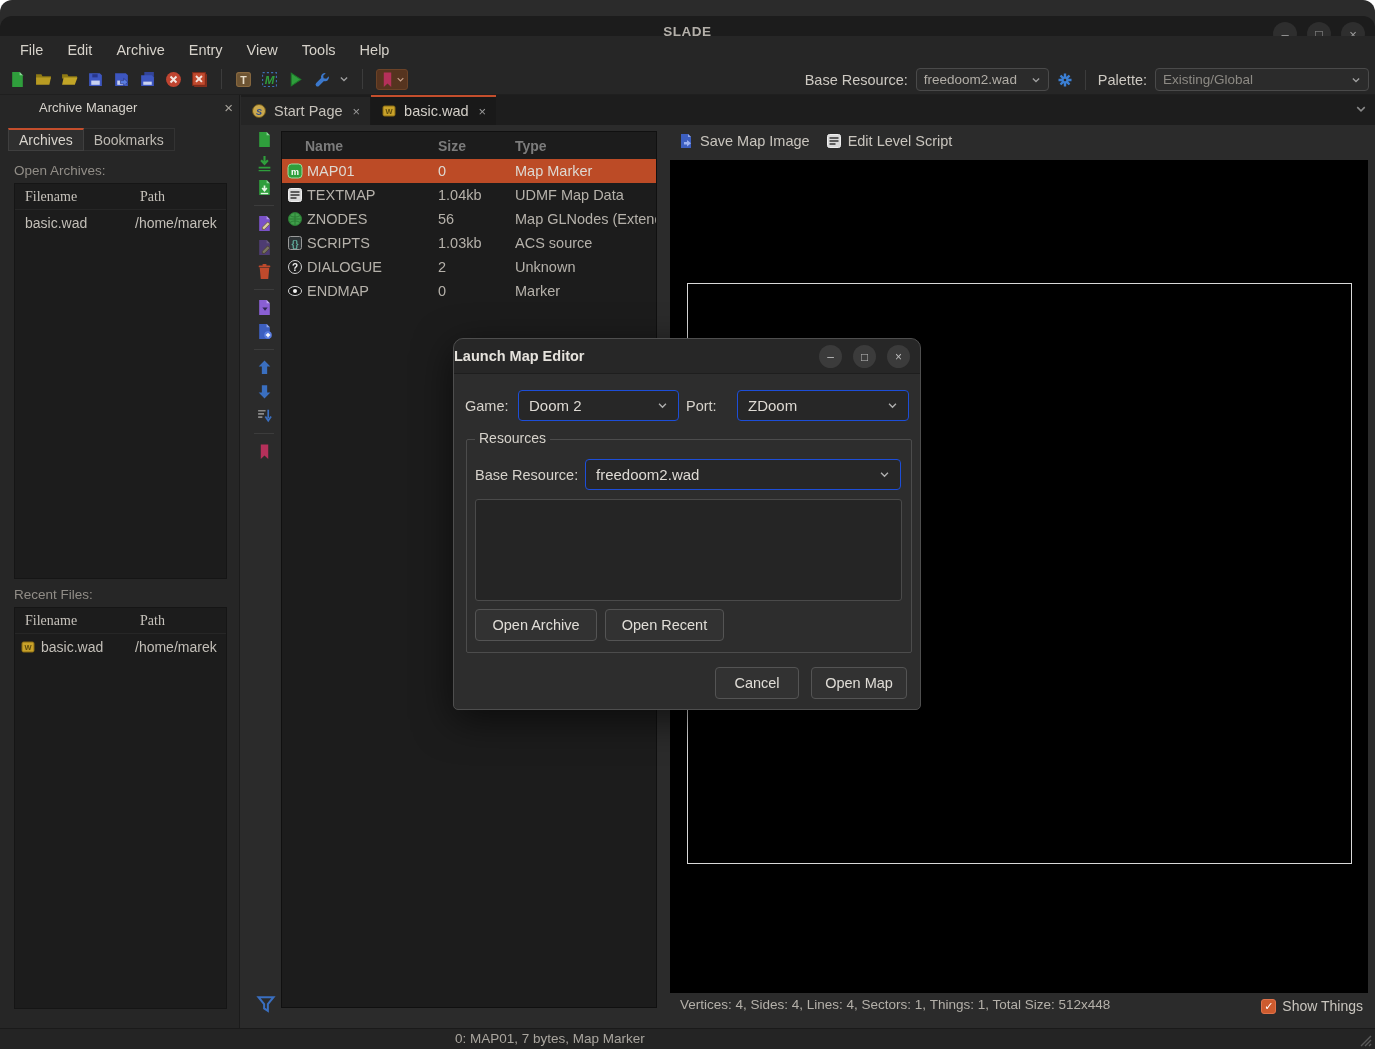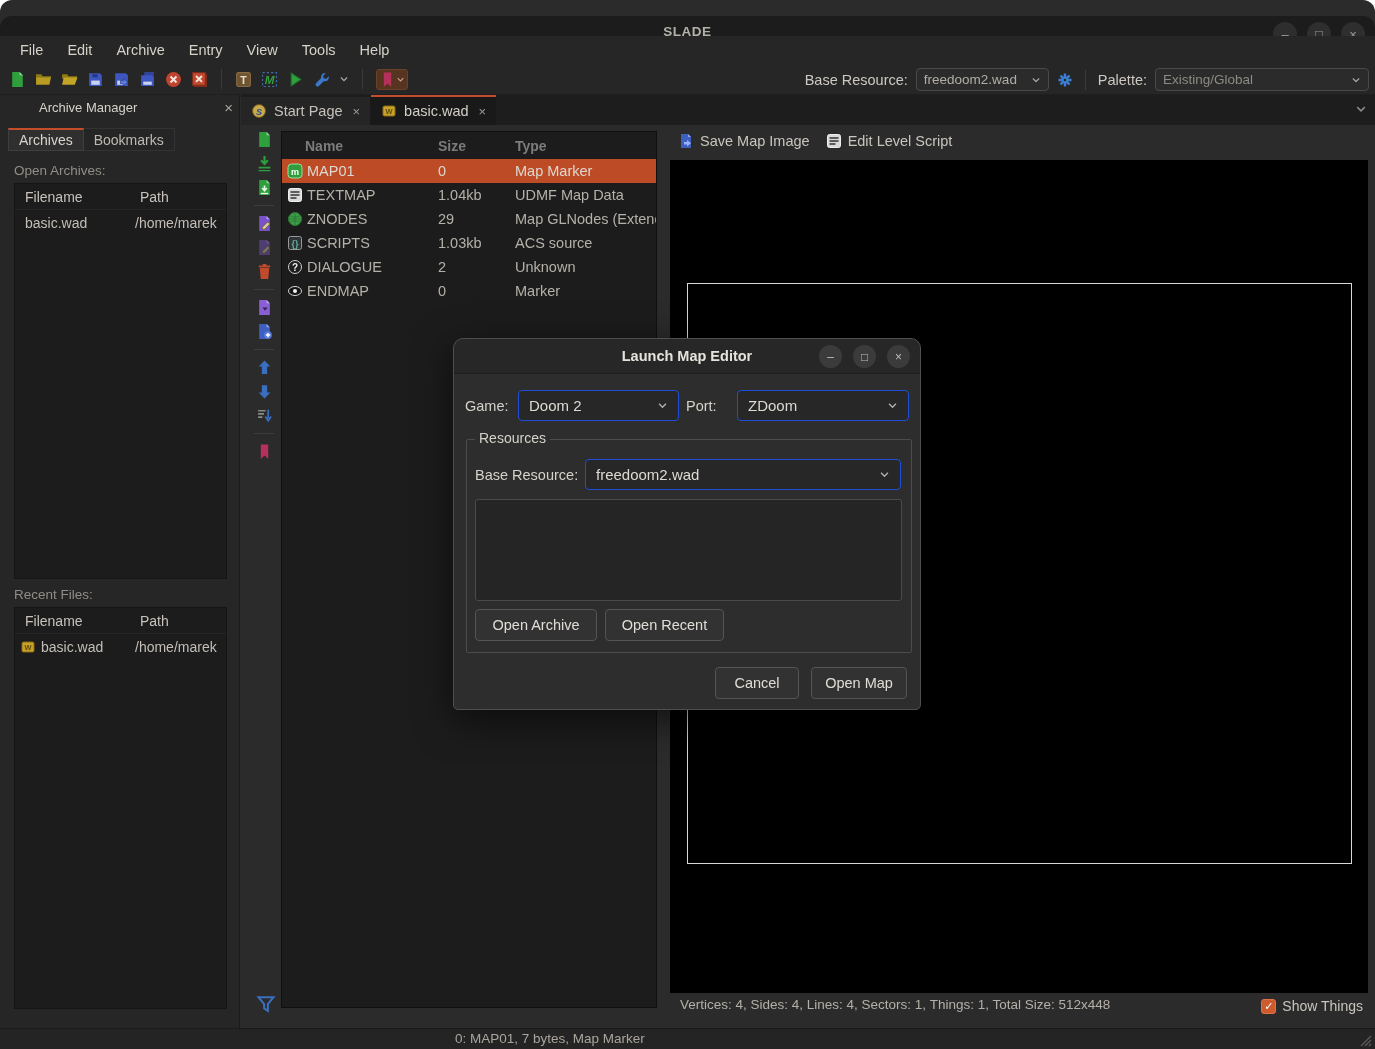--- a/index.html
+++ b/index.html
@@ -25,21 +25,21 @@
   
   .left-panel{position:absolute;left:0;top:95px;width:240px;height:933px;background:#262626;border-right:1px solid #1b1b1b;box-sizing:border-box;}
   .lp-head{position:absolute;left:8px;top:5px;font-size:13px;color:#d6d2cb;margin-left:31px;}
   .lp-close{position:absolute;right:6px;top:4px;color:#a8a49d;font-size:15px;}
   .lp-tabs{position:absolute;left:8px;top:33px;display:flex;}
   .lp-tab{height:23px;display:flex;align-items:center;padding:0 10px;font-size:14px;box-sizing:border-box;}
   .lp-tab.active{background:#2f2f2f;border:1px solid #3f3f3f;border-top:2px solid #c44e2c;color:#d8d4cd;}
   .lp-tab.inactive{background:#252525;border:1px solid #333;border-left:none;color:#bdb9b2;}
   .lp-label{position:absolute;left:14px;font-size:13.5px;color:#918d87;}
   .ltable{position:absolute;left:14px;width:211px;background:#1c1c1c;border:1px solid #151515;overflow:hidden;}
-  .ltable .thead{display:flex;height:25px;align-items:center;border-bottom:1px solid #262626;}
+  .ltable .thead{display:flex;height:25px;align-items:center;border-bottom:1px solid #262626;font-family:Liberation Serif, serif;}
   .ltable .th1{padding-left:10px;width:115px;color:#c7c3bc;font-size:14px;}
   .ltable .th2{color:#c7c3bc;font-size:14px;}
   .ltable .trow{display:flex;height:25px;align-items:center;white-space:nowrap;}
   .ltable .td1{padding-left:5px;width:120px;color:#c3bfb8;font-size:14px;display:flex;align-items:center;gap:5px;box-sizing:border-box;}
   .ltable .td2{color:#c3bfb8;font-size:14px;overflow:hidden;}
   
   .tabbar{position:absolute;left:241px;top:95px;right:0;height:30px;background:#1d1d1d;display:flex;align-items:flex-end;}
   .tab{height:28px;display:flex;align-items:center;gap:7px;padding:0 10px;font-size:14.5px;box-sizing:border-box;}
   .tab.inactive{background:#252525;border-right:1px solid #1a1a1a;color:#c6c2bb;}
   .tab.active{background:#191919;border-top:2px solid #c44e2c;color:#d3cfc8;height:30px;}
@@ -70,21 +70,21 @@
   .show-things{position:absolute;right:12px;top:998px;display:flex;align-items:center;gap:6px;}
   .checkbox{width:15px;height:15px;border-radius:3px;background:#cd5b2e;border:1px solid #e0724a;display:flex;align-items:center;justify-content:center;color:#fff;font-size:11px;box-sizing:border-box;}
   .show-things .lbl{color:#c9c5be;font-size:14px;}
   
   .statusbar{position:absolute;left:0;top:1028px;width:100%;height:21px;background:#242424;border-top:1px solid #1a1a1a;box-sizing:border-box;}
   .statusbar .stext{position:absolute;left:455px;top:2px;font-size:13.5px;color:#a9a59e;}
   .grip{position:absolute;right:3px;top:3px;}
   
   .dialog{position:absolute;left:453px;top:338px;width:468px;height:372px;background:#2d2d2d;border:1px solid #4e4e4e;border-radius:10px 10px 5px 5px;box-shadow:0 10px 38px rgba(0,0,0,.6);box-sizing:border-box;}
   .dlg-title{position:absolute;left:0;top:0;width:100%;height:35px;background:#272727;border-bottom:1px solid #1e1e1e;border-radius:10px 10px 0 0;box-sizing:border-box;}
-  .dlg-title .t{position:absolute;left:0;right:0;top:9px;text-align:center;font-weight:bold;font-size:14.5px;color:#e6e3dd;}
+  .dlg-title .t{position:absolute;left:0;right:0;top:9px;text-align:left;font-weight:bold;font-size:14.5px;color:#e6e3dd;}
   .dlg-btn{position:absolute;top:6px;width:23px;height:23px;border-radius:50%;background:#3b3b3b;color:#bdbdbd;display:flex;align-items:center;justify-content:center;font-size:12px;}
   .dlg-label{position:absolute;font-size:14.5px;color:#d6d2cb;}
   .dlg-combo{position:absolute;display:flex;align-items:center;justify-content:space-between;background:#272727;border:1px solid #1d4ed8;border-radius:4px;height:31px;padding:0 10px;box-sizing:border-box;}
   .dlg-combo .val{font-size:15px;color:#dedad4;}
   .groupbox{position:absolute;left:12px;top:100px;width:444px;height:212px;border:1px solid #4c4c4c;border-radius:2px;}
   .groupbox .legend{position:absolute;left:8px;top:-10px;background:#2d2d2d;padding:0 4px;font-size:14px;color:#d6d2cb;}
   .listbox{position:absolute;left:21px;top:160px;width:427px;height:102px;background:#252525;border:1px solid #4a4a4a;border-radius:3px;box-sizing:border-box;}
   .btn{position:absolute;height:32px;background:#323232;border:1px solid #545454;border-radius:4px;color:#e0ddd7;font-size:14.5px;display:flex;align-items:center;justify-content:center;box-sizing:border-box;}
 </style>
 </head>
@@ -359,21 +359,21 @@
       <span class="c-type">UDMF Map Data</span>
     </div>
     <div class="erow">
       <span class="eicon">
           <svg class="icon16" viewBox="0 0 16 16">
             <circle cx="8" cy="8" r="6.5" fill="#3f9e4a" stroke="#2a7a33"></circle>
             <path d="M1.5 8h13M8 1.5v13M3 4.5c3 2 7 2 10 0M3 11.5c3-2 7-2 10 0" stroke="#2a7a33" fill="none"></path>
           </svg>
         </span>
       <span class="c-name">ZNODES</span>
-      <span class="c-size">29</span>
+      <span class="c-size">56</span>
       <span class="c-type">Map GLNodes (Extend</span>
     </div>
     <div class="erow">
       <span class="eicon">
           <svg class="icon16" viewBox="0 0 16 16">
             <rect x="1.5" y="1.5" width="13" height="13" rx="2" fill="#2e3436" stroke="#9a9a9a"></rect>
             <text x="8" y="11.5" text-anchor="middle" font-size="9" font-weight="bold" fill="#62b0a0">{}</text>
           </svg>
         </span>
       <span class="c-name">SCRIPTS</span>

